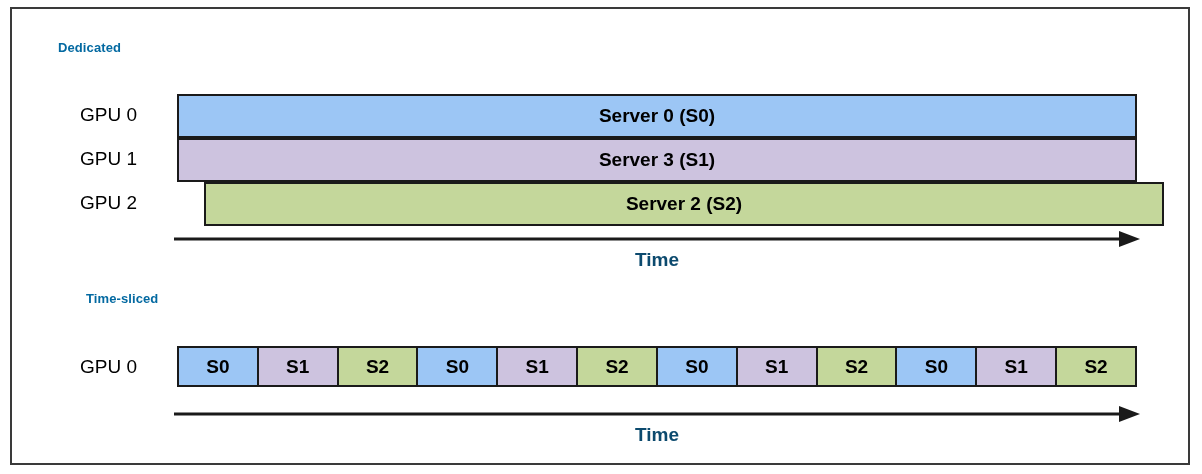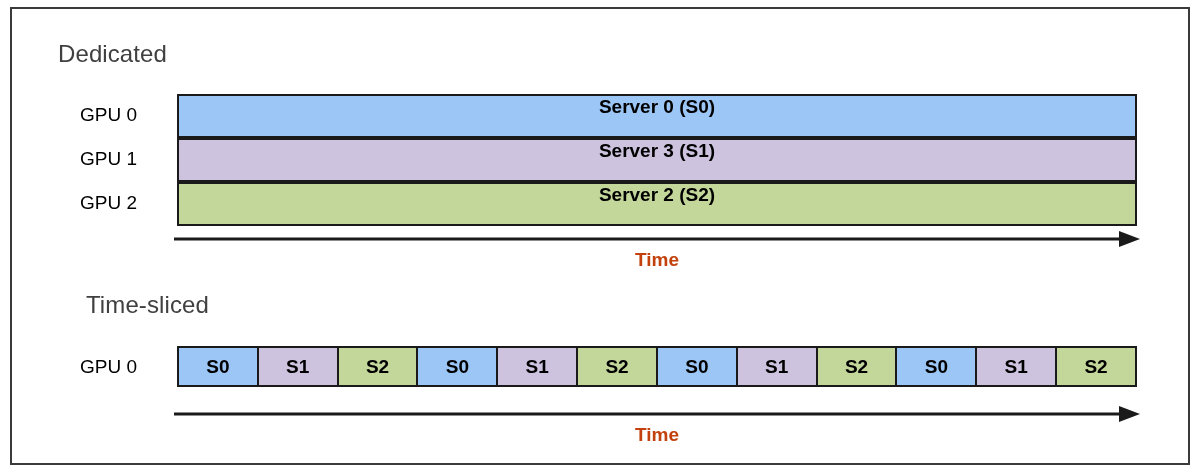--- a/index.html
+++ b/index.html
@@ -22,23 +22,23 @@
     width: 1180px;
     height: 458px;
     border: 2px solid #3a3a3a;
     box-sizing: border-box;
     background: #ffffff;
   }
 
   
   .section-heading {
     position: absolute;
-    font-size: 24px;
-    font-weight: normal;
-    color: #404040;
+    font-size: 13px;
+    font-weight: bold;
+    color: #0369a1;
     letter-spacing: 0.1px;
     white-space: nowrap;
   }
   #heading-dedicated { left: 46px; top: 31px; }
   #heading-timesliced { left: 40px; top: 282px; margin-left: 34px; }
 
   
   .row-label {
     position: absolute;
     font-size: 19px;
@@ -50,20 +50,21 @@
 
   
   .bar {
     position: absolute;
     left: 165px;
     width: 960px;
     height: 44px;
     border: 2px solid #1a1a1a;
     box-sizing: border-box;
     display: flex;
+    align-items: center;
     justify-content: center;
   }
   .bar-label {
     font-size: 19px;
     font-weight: bold;
     color: #000000;
     white-space: nowrap;
   }
 
   
@@ -101,42 +102,42 @@
     height: 20px;
   }
   .axis svg { display: block; }
   .axis-caption {
     position: absolute;
     width: 966px;
     left: 162px;
     text-align: center;
     font-size: 19px;
     font-weight: bold;
-    color: #c2410c;
+    color: #0c4a6e;
   }
 </style>
 </head>
 <body>
 
 <div id="figure" style="border-color: rgb(58, 58, 58); background: rgb(255, 255, 255);">
 
   <div class="section-heading" id="heading-dedicated">Dedicated</div>
 
   <div class="row-label" style="left: -15px; top: 95px;">GPU 0</div>
   <div class="bar" id="bar-0" style="top: 85px; background: rgb(156, 198, 245);">
     <span class="bar-label">Server 0 (S0)</span>
   </div>
 
   <div class="row-label" style="left: -15px; top: 139px;">GPU 1</div>
   <div class="bar" id="bar-1" style="top: 129px; background: rgb(205, 195, 223);">
     <span class="bar-label">Server 3 (S1)</span>
   </div>
 
   <div class="row-label" style="left: -15px; top: 183px;">GPU 2</div>
-  <div class="bar" id="bar-2" style="top: 173px; background: rgb(196, 215, 155);">
+  <div class="bar" id="bar-2" style="top: 173px; background: rgb(196, 215, 155); margin-left: 27px;">
     <span class="bar-label">Server 2 (S2)</span>
   </div>
 
   <div class="axis" style="top: 220px;">
     <svg width="966" height="20" viewBox="0 0 966 20">
       <line x1="0" y1="10" x2="950" y2="10" stroke="#1a1a1a" stroke-width="3"></line>
       <polygon points="945,2 966,10 945,18" fill="#1a1a1a"></polygon>
     </svg>
   </div>
   <div class="axis-caption" style="top: 240px;">Time</div>

